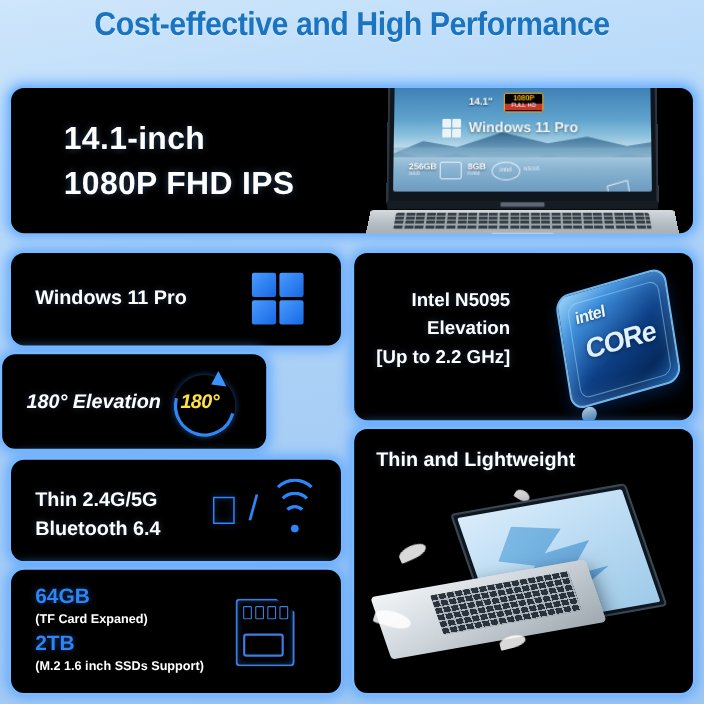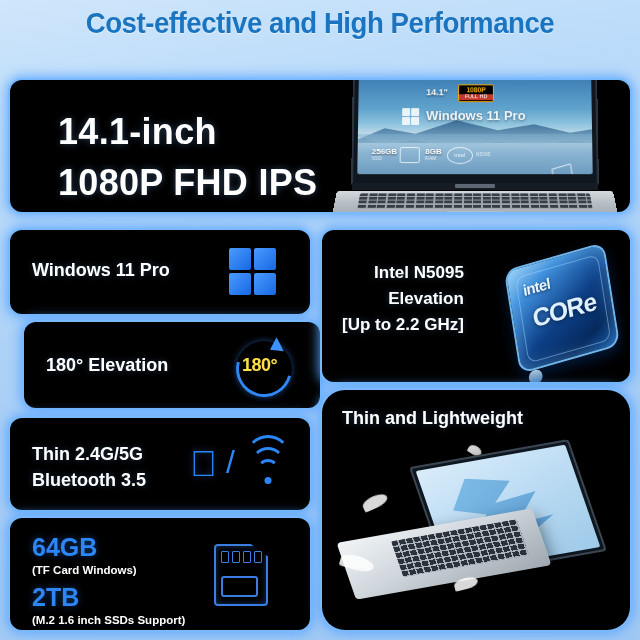--- a/index.html
+++ b/index.html
@@ -26,21 +26,21 @@
   .card{
     position:absolute;background:#000;border-radius:12px;
     box-shadow:0 0 0 2px rgba(120,185,255,.95),0 0 11px 4px rgba(90,165,255,.85);
     overflow:hidden;
   }
 
   
   #hero{left:10px;top:80px;width:620px;height:132px;}
   .hero-text{
     position:absolute;left:48px;top:26px;color:#fff;
-    font-size:36px;font-weight:bold;line-height:1.42;letter-spacing:.3px;
+    font-size:29px;font-weight:bold;line-height:1.42;letter-spacing:.3px;
     text-shadow:0 0 7px rgba(120,180,255,.35);
   }
   .hero-text div{white-space:nowrap;}
 
   
   .hero-laptop{position:absolute;right:14px;bottom:-10px;width:282px;height:150px;}
   .lp-lid{
     position:absolute;left:18px;top:0;width:246px;height:113px;
     background:#10161d;border-radius:5px 5px 2px 2px;
     border:2px solid #2b3440;box-sizing:border-box;
@@ -106,21 +106,21 @@
 
   
   .row-label{color:#fff;font-weight:bold;text-shadow:0 0 6px rgba(120,180,255,.3);}
 
   #c-win{left:10px;top:230px;width:300px;height:84px;}
   #c-win .row-label{position:absolute;left:22px;top:30px;font-size:18px;}
   .win-logo{position:absolute;right:34px;top:18px;width:47px;height:47px;
     display:grid;grid-template-columns:1fr 1fr;grid-template-rows:1fr 1fr;gap:3px;}
   .win-logo i{background:linear-gradient(135deg,#4b9bff 0%,#1668e3 100%);border-radius:2px;}
 
-  #c-180{left:24px;top:322px;width:296px;height:86px;}
+  #c-180{left:2px;top:322px;width:240px;height:86px;font-style:italic;}
   #c-180 .row-label{position:absolute;left:22px;top:33px;font-size:18px;}
   .ico180{position:absolute;right:26px;top:14px;width:62px;height:58px;}
   .ico180 .arc{
     position:absolute;left:4px;top:5px;width:50px;height:50px;border-radius:50%;
     border:3px solid #2f86f5;border-top-color:transparent;border-right-color:transparent;
     transform:rotate(-30deg);box-shadow:0 0 6px rgba(60,140,255,.5);
   }
   .ico180 .head{
     position:absolute;left:40px;top:4px;width:0;height:0;
     border-left:9px solid transparent;border-right:5px solid transparent;border-bottom:13px solid #3c92fb;
@@ -140,21 +140,21 @@
     width:7px;height:7px;border-radius:50%;background:#2b86f7;}
   .wifi s{position:absolute;left:50%;bottom:3px;transform:translateX(-50%);
     border:3px solid #2b86f7;border-bottom-color:transparent;
     border-left-color:transparent;border-right-color:transparent;border-radius:50%;text-decoration:none;}
   .wifi s.a1{width:16px;height:16px;}
   .wifi s.a2{width:28px;height:28px;}
   .wifi s.a3{width:40px;height:40px;}
 
   #c-store{left:10px;top:518px;width:300px;height:112px;}
   .store-txt{position:absolute;left:22px;top:14px;}
-  .store-big{color:#2b86f7;font-size:25px;font-weight:bold;line-height:1.2;
+  .store-big{color:#2b86f7;font-size:19px;font-weight:bold;line-height:1.2;
     text-shadow:0 0 7px rgba(50,130,250,.45);}
   .store-sub{color:#fff;font-size:11.5px;font-weight:bold;line-height:1.5;margin-bottom:3px;}
   .sd-ico{position:absolute;right:42px;top:26px;width:54px;height:62px;}
   .sd-body{position:absolute;inset:0;border:2px solid #3b7de0;border-radius:4px;
     clip-path:polygon(0 0,68% 0,100% 20%,100% 100%,0 100%);box-shadow:0 0 6px rgba(60,130,240,.4) inset;}
   .sd-pins{position:absolute;left:7px;top:7px;display:flex;gap:3px;}
   .sd-pins i{width:6px;height:10px;border:1.6px solid #3b7de0;border-radius:1px;}
   .sd-slot{position:absolute;left:7px;bottom:9px;width:33px;height:17px;
     border:2px solid #3b7de0;border-radius:3px;}
 
@@ -178,21 +178,21 @@
     border-radius:9px;border:1px solid rgba(170,220,255,.45);
   }
   .chip-intel{position:absolute;left:14px;top:14px;color:#eaf6ff;font-size:15px;
     font-weight:bold;letter-spacing:-.6px;text-shadow:0 1px 3px rgba(0,0,0,.5);}
   .chip-core{position:absolute;left:12px;top:38px;width:80px;text-align:center;
     color:#dff0ff;font-size:25px;font-weight:bold;letter-spacing:-1px;
     text-shadow:0 1px 4px rgba(0,0,0,.45);}
   .chip-foot{position:absolute;left:8px;bottom:-14px;width:14px;height:14px;
     background:linear-gradient(180deg,#cfe7fa,#4d8fd0);border-radius:50%;opacity:.85;}
 
-  #c-thin{left:322px;top:390px;width:308px;height:240px;border-radius:23px;}
+  #c-thin{left:322px;top:390px;width:308px;height:240px;}
   #c-thin .row-label{position:absolute;left:20px;top:18px;font-size:18px;}
   .thin-laptop{position:absolute;left:24px;top:62px;width:262px;height:162px;}
   .tl-lid{
     position:absolute;left:82px;top:-2px;width:160px;height:118px;
     background:#0e1720;border:2px solid #3a4652;border-radius:4px;box-sizing:border-box;
     transform:rotate(-19deg) skewY(9deg);
     box-shadow:0 6px 16px rgba(0,0,0,.6);
   }
   .tl-screen{position:absolute;inset:3px;border-radius:2px;overflow:hidden;
     background:linear-gradient(160deg,#d9ecfa 0%,#bcdcf3 45%,#9ecae9 100%);}
@@ -299,38 +299,38 @@
     <div class="ico180">
       <div class="arc"></div>
       <div class="head"></div>
       <div class="num">180°</div>
     </div>
   </div>
 
   <div class="card" id="c-wifi">
     <div class="row-label">
       <div>Thin 2.4G/5G</div>
-      <div>Bluetooth 3.5</div>
+      <div>Bluetooth 6.4</div>
     </div>
     <div class="ico-bt-wifi">
       <div class="bt"> </div>
       <div class="slash">/</div>
       <div class="wifi">
         <s class="a3"></s>
         <s class="a2"></s>
         <s class="a1"></s>
         <b></b>
       </div>
     </div>
   </div>
 
   <div class="card" id="c-store">
     <div class="store-txt">
       <div class="store-big">64GB</div>
-      <div class="store-sub">(TF Card Windows)</div>
+      <div class="store-sub">(TF Card Expaned)</div>
       <div class="store-big">2TB</div>
       <div class="store-sub">(M.2 1.6 inch SSDs Support)</div>
     </div>
     <div class="sd-ico">
       <div class="sd-body"></div>
       <div class="sd-pins">
         <i></i>
           <i></i>
         <i></i>
           <i></i>

